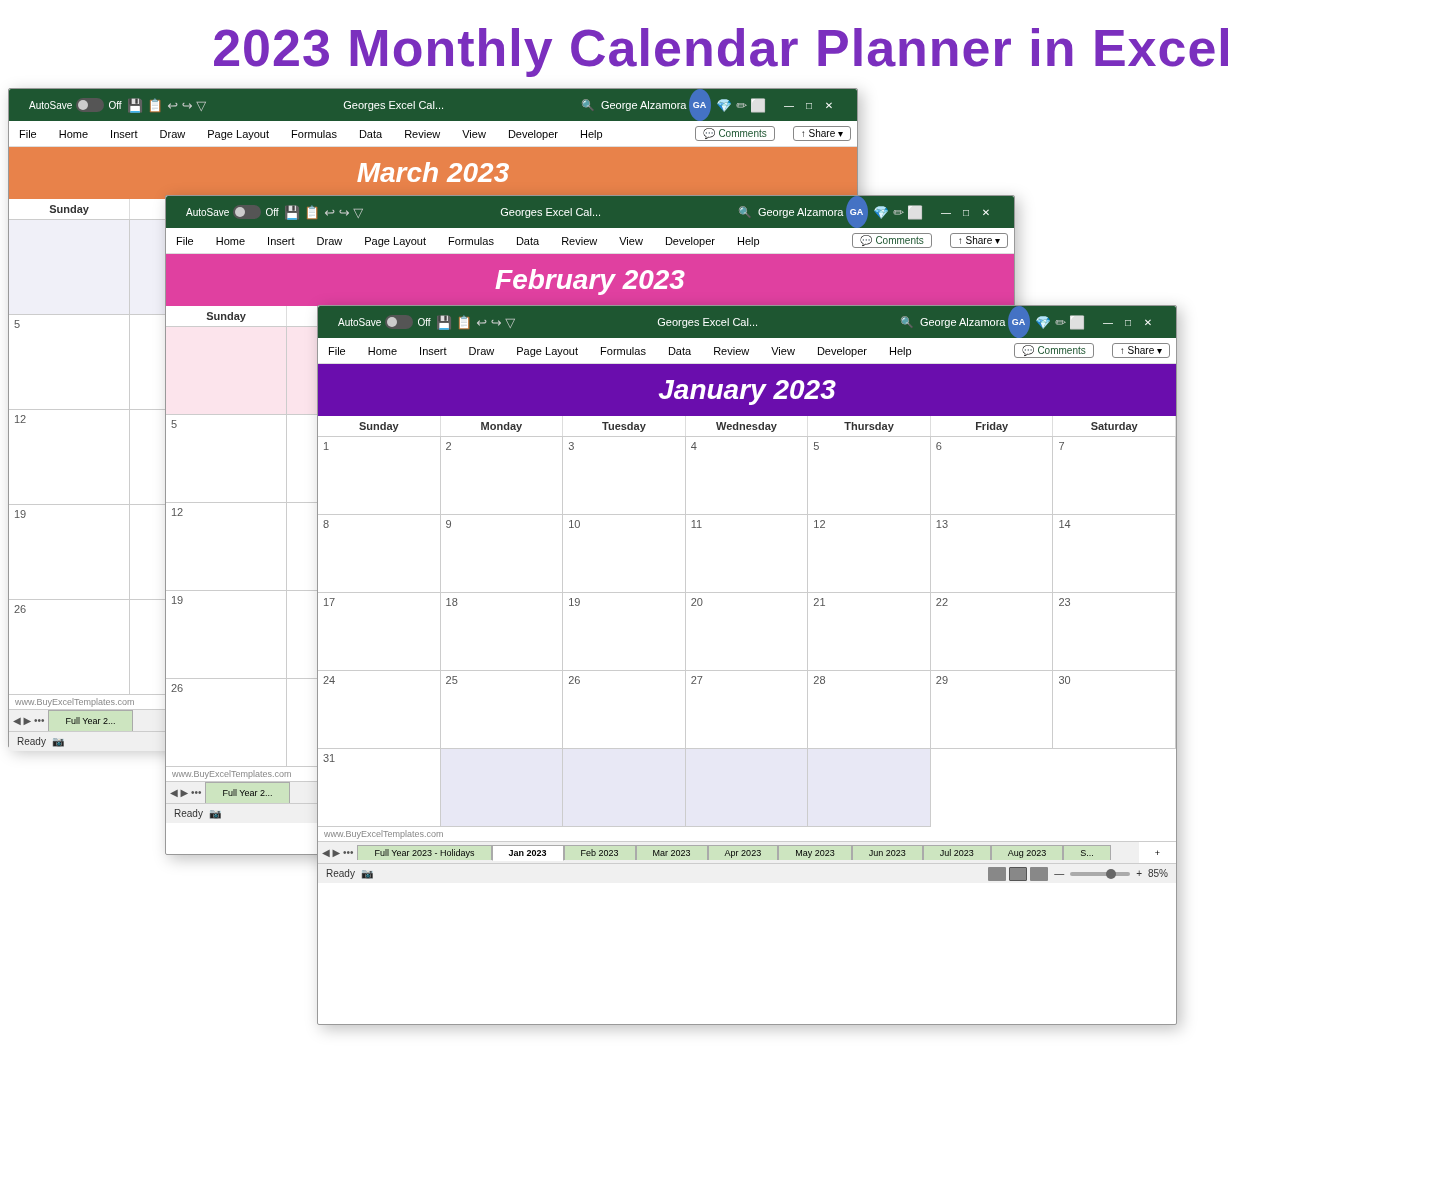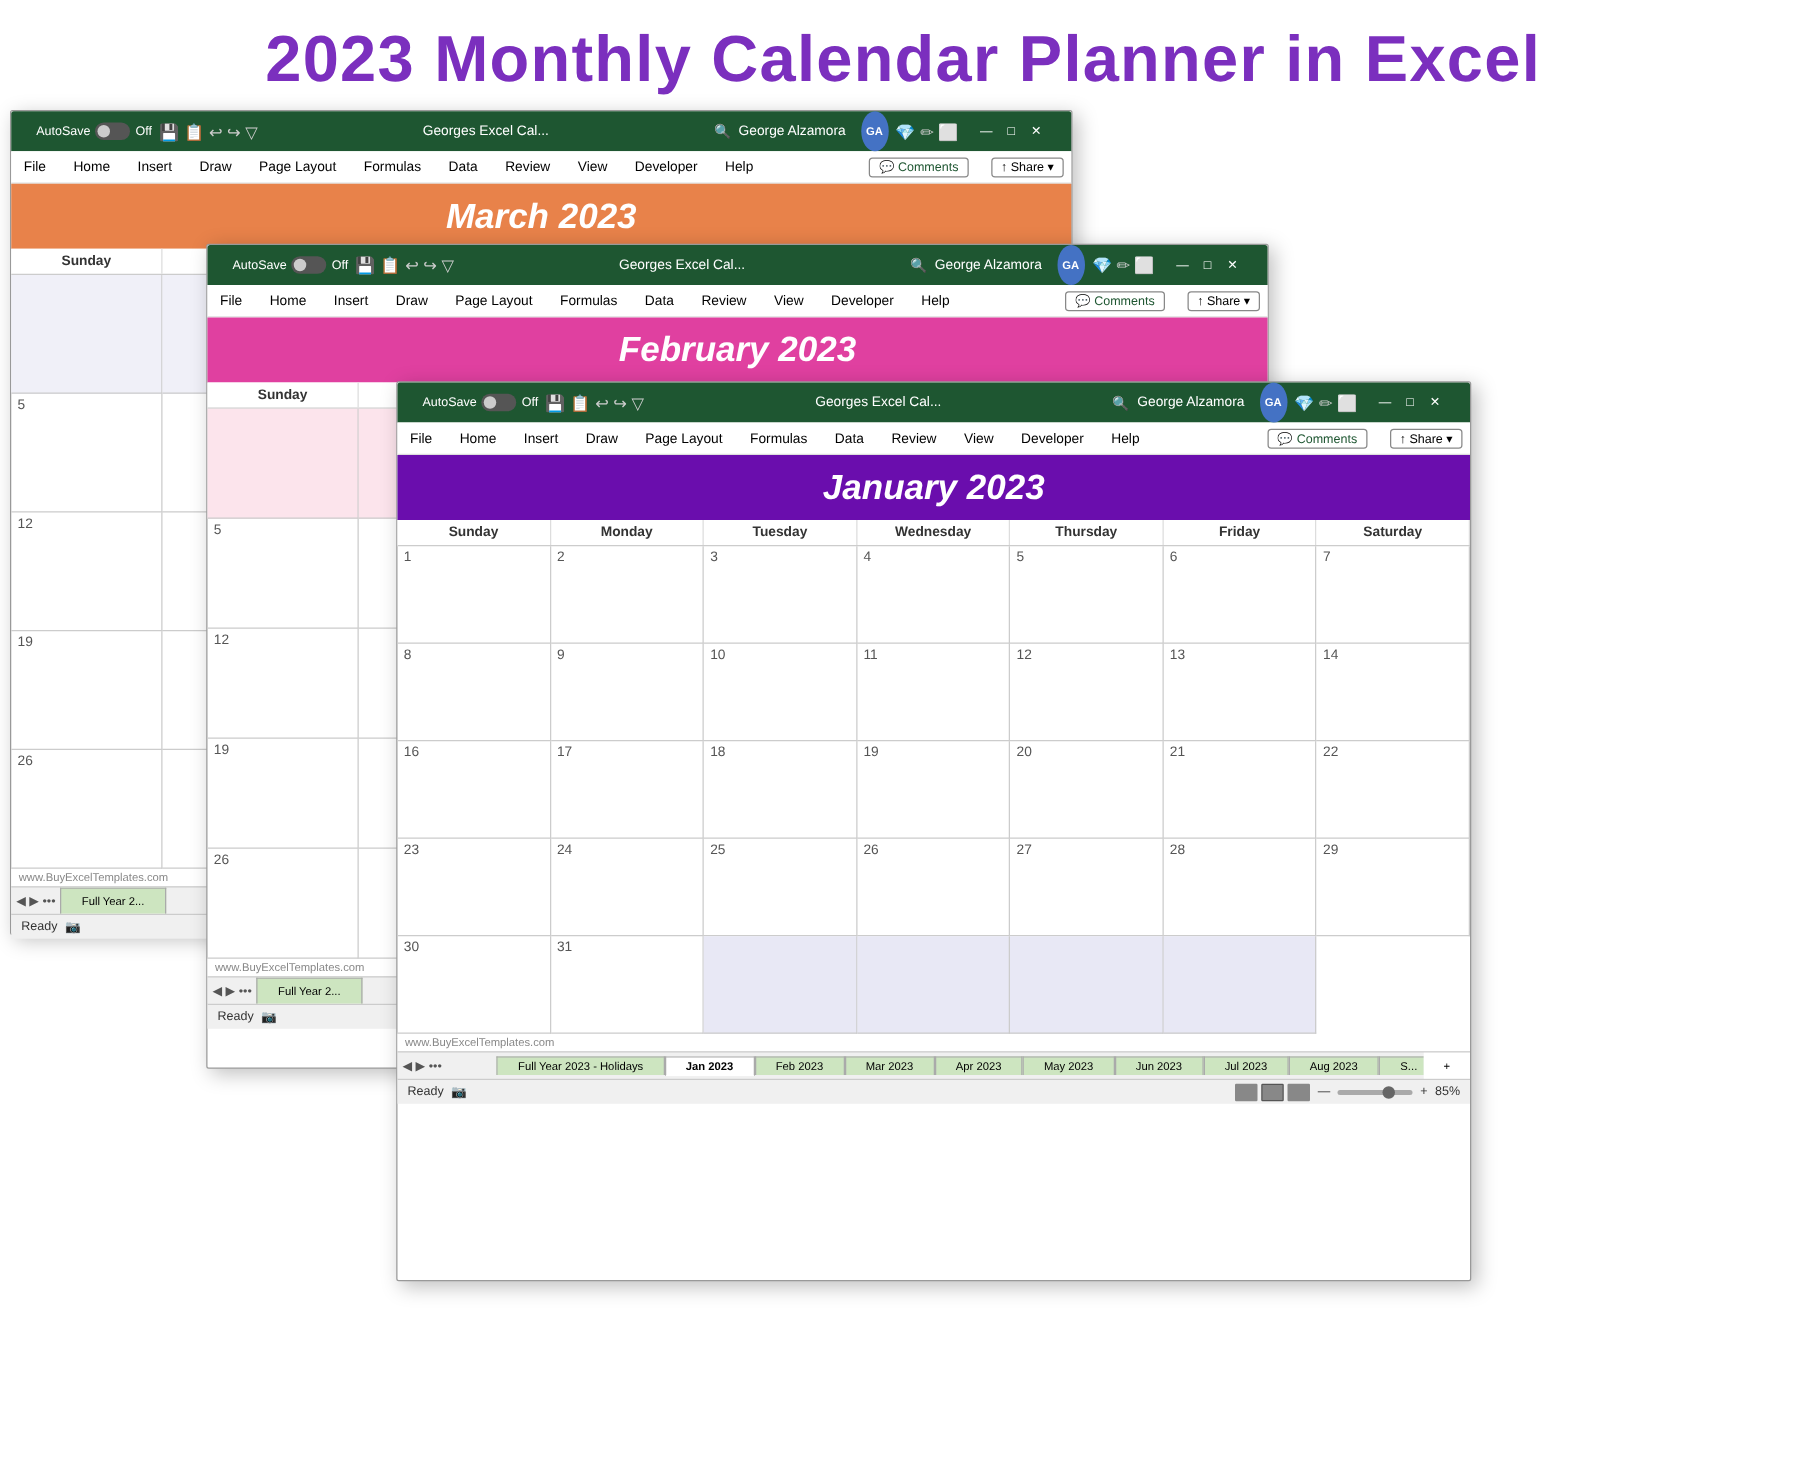--- a/index.html
+++ b/index.html
@@ -64,21 +64,21 @@
       border-radius: 50%;
     }
     .title-bar .filename {
       flex: 1;
       text-align: center;
       font-size: 11px;
     }
     .title-bar .user-area {
       display: flex;
       align-items: center;
-      gap: 12px;
+      gap: 2px;
       font-size: 11px;
       justify-content: flex-end;
     }
     .user-avatar {
       width: 22px;
       height: 32px;
       background: #4472C4;
       border-radius: 50%;
       display: flex;
       align-items: center;
@@ -315,21 +315,20 @@
     }
 
     .jan-empty-end {
       background: #e8e8f5;
     }
 
     .sheet-tabs-scrollable {
       display: flex;
       overflow: hidden;
       flex: 1;
-      margin-left: 40px;
     }
 
     .zoom-slider {
       width: 60px;
       height: 4px;
       background: #aaa;
       border-radius: 2px;
       position: relative;
     }
     .zoom-slider::after {
@@ -632,21 +631,20 @@
     <div class="cal-cell"><span class="day-num">7</span></div>
 
     <div class="cal-cell"><span class="day-num">8</span></div>
     <div class="cal-cell"><span class="day-num">9</span></div>
     <div class="cal-cell"><span class="day-num">10</span></div>
     <div class="cal-cell"><span class="day-num">11</span></div>
     <div class="cal-cell"><span class="day-num">12</span></div>
     <div class="cal-cell"><span class="day-num">13</span></div>
     <div class="cal-cell"><span class="day-num">14</span></div>
 
-    <div class="cal-cell"><span class="day-num">16</span></div>
     <div class="cal-cell"><span class="day-num">17</span></div>
     <div class="cal-cell"><span class="day-num">18</span></div>
     <div class="cal-cell"><span class="day-num">19</span></div>
     <div class="cal-cell"><span class="day-num">20</span></div>
     <div class="cal-cell"><span class="day-num">21</span></div>
 
     <div class="cal-cell"><span class="day-num">22</span></div>
     <div class="cal-cell"><span class="day-num">23</span></div>
     <div class="cal-cell"><span class="day-num">24</span></div>
     <div class="cal-cell"><span class="day-num">25</span></div>

